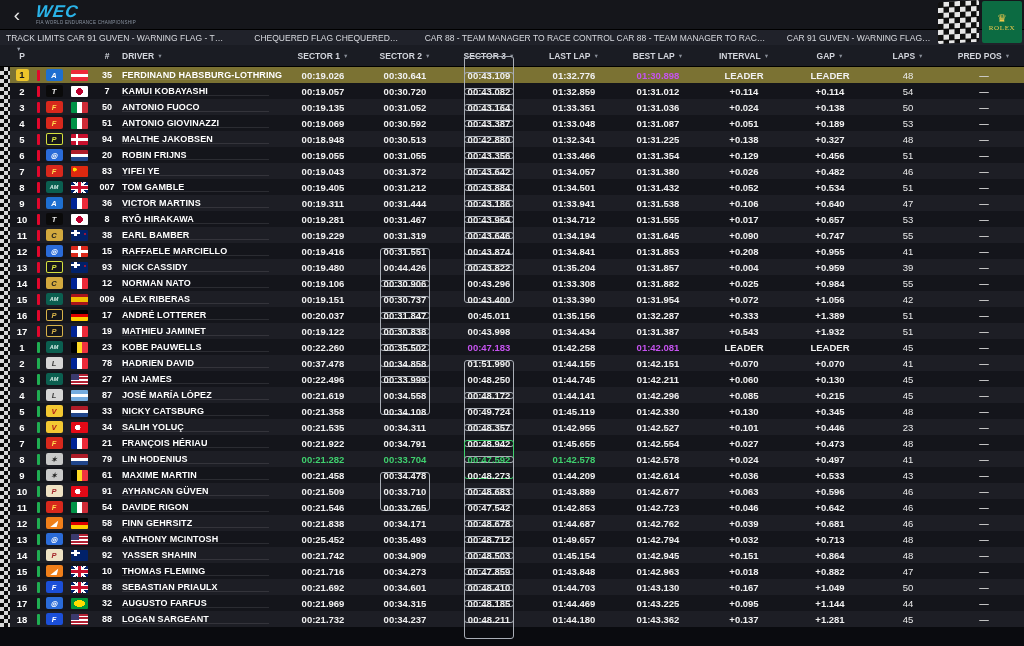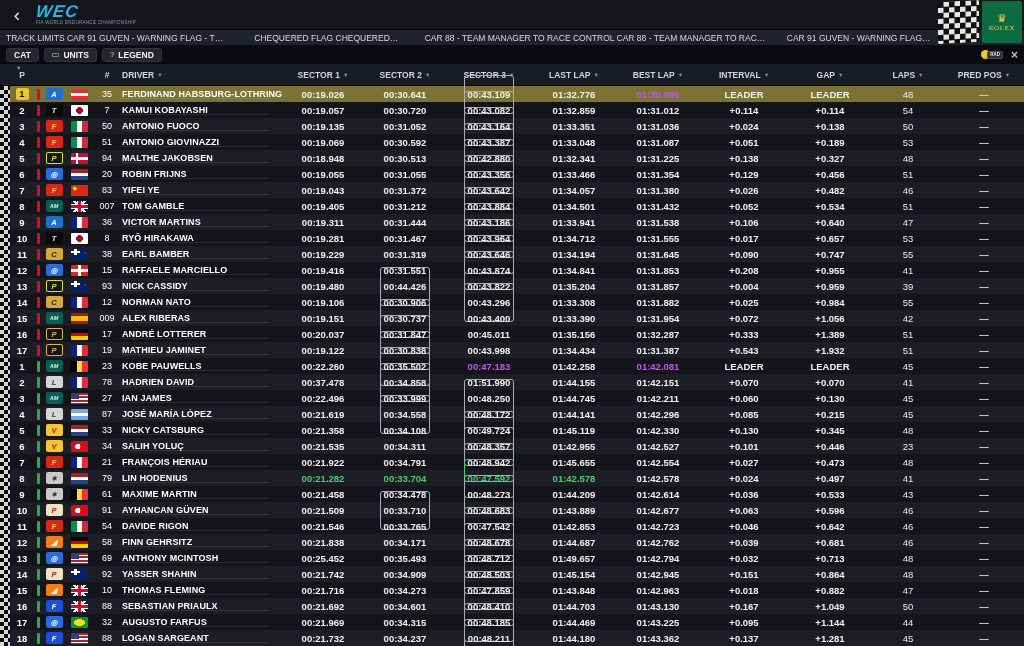--- a/index.html
+++ b/index.html
@@ -59,21 +59,21 @@
   .row.sel{background:#7b7233}
   .cell{font-size:9.5px;text-align:center;white-space:nowrap;overflow:hidden}
   .pos{font-weight:bold;font-size:9.5px;color:#fff}
   .pos .lead{display:inline-block;background:#eec62a;color:#15161b;border-radius:2px;min-width:13px;line-height:12px;font-size:9.5px}
   .cbar i{display:inline-block;width:3px;height:11px;vertical-align:middle;border-radius:1px}
   .hy .cbar i{background:#e2062c}
   .gt .cbar i{background:#1fae52}
   .logo .tile{display:inline-flex;align-items:center;justify-content:center;width:17px;height:12px;border-radius:2px;
     font-size:7.5px;font-weight:bold;vertical-align:middle;font-style:italic}
   .flagc .flag{position:relative;display:inline-block;width:17px;height:11px;border-radius:1px;vertical-align:middle;overflow:hidden}
-  .num{font-weight:normal;font-size:9px;color:#fff}
+  .num{font-weight:bold;font-size:9px;color:#fff}
   .driver{text-align:left;font-weight:bold;font-size:9px;letter-spacing:.1px;color:#fff;position:relative}
   .driver i{position:absolute;left:0;bottom:0;width:92%;height:1px;background:rgba(255,255,255,.10)}
   .tv{font-weight:bold;color:#f1f1f1}
   .tv.box{display:inline-block;border:1px solid #a9aeb6;border-radius:3px;padding:13px 3px;line-height:11px}
   .tv.green{color:#3fd06e}
   .tv.box.green{border-color:#3fd06e}
   .tv.purple{color:#c653f0}
   .ivgap{font-weight:bold;color:#f1f1f1}
   .laps{font-weight:normal;color:#ececec}
   .pred{color:#cfcfcf;font-weight:bold}
@@ -119,40 +119,20 @@
     </div>
   </div>
 
   <div class="tickerbar">
     <span class="tickmsg">TRACK LIMITS CAR 91 GUVEN - WARNING FLAG - TRACK L...</span>
     <span class="tickmsg">CHEQUERED FLAG CHEQUERED FLAG</span>
     <span class="tickmsg push">CAR 88 - TEAM MANAGER TO RACE CONTROL CAR 88 - TEAM MANAGER TO RACE CONTROL</span>
     <span class="tickmsg">CAR 91 GUVEN - WARNING FLAG - TR...</span>
   </div>
 
-  <div class="toolbar">
-    <span class="tbtn">
-        <span>CAT</span>
-      </span>
-    <span class="tbtn">
-        <span class="tico">▭</span>
-        <span>UNITS</span>
-      </span>
-    <span class="tbtn">
-        <span class="tico">?</span>
-        <span>LEGEND</span>
-      </span>
-    <span class="tright">
-      <span class="radbtn">
-        <span class="raddot"></span>
-        <span class="radlbl">RAD</span>
-      </span>
-      <span class="closebtn">×</span>
-    </span>
-  </div>
 
   <div class="thead gridcols" id="thead">
     <span class="sortflag">▼</span>
   <span class="hcell"><span>P</span></span>
       <span class="hcell"></span>
       <span class="hcell"></span>
       <span class="hcell"></span>
       <span class="hcell"><span>#</span></span>
       <span class="hcell left"><span>DRIVER</span><span class="harr">▼</span></span>
       <span class="hcell"><span>SECTOR 1</span><span class="harr">▼</span></span>

